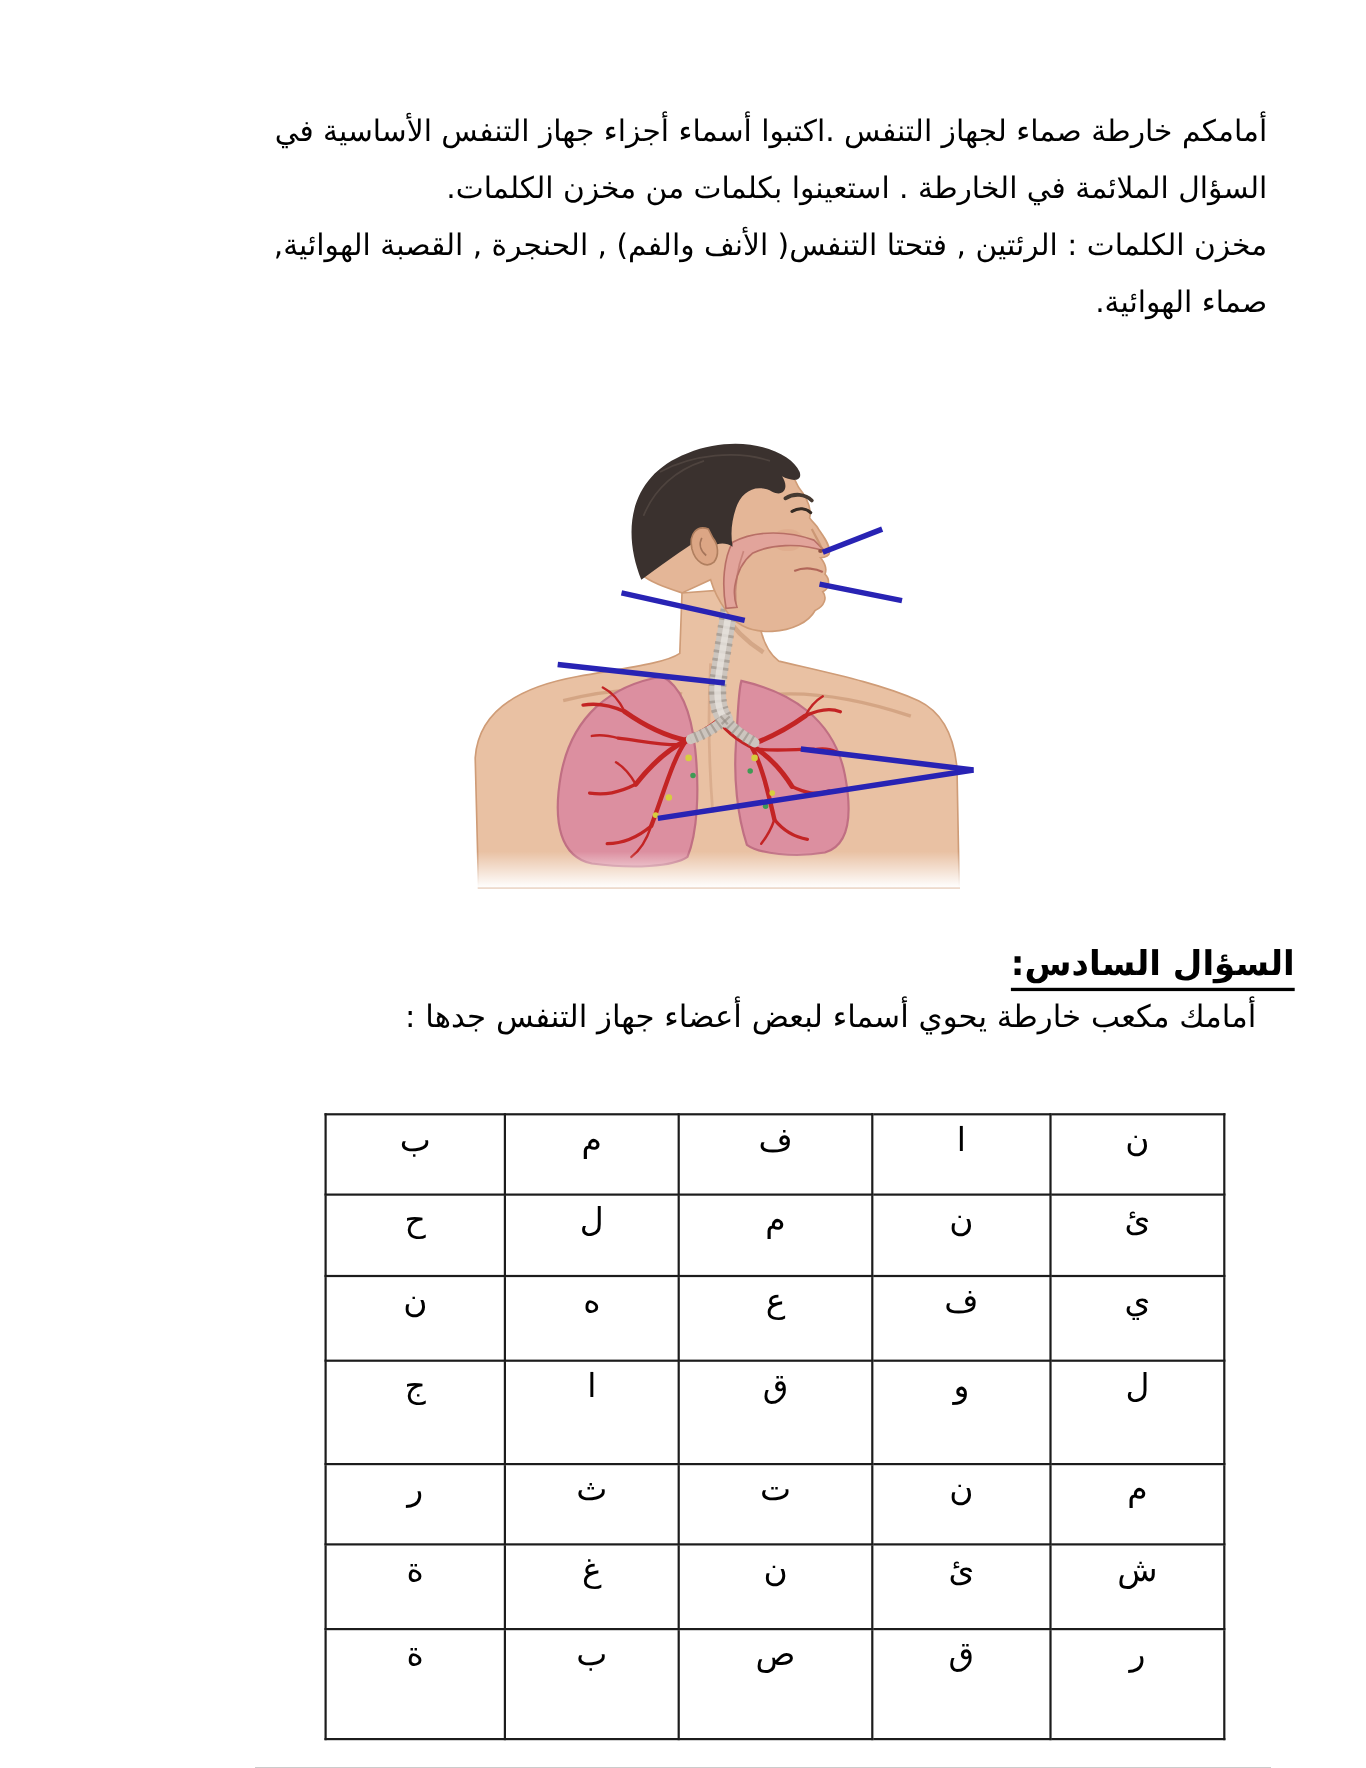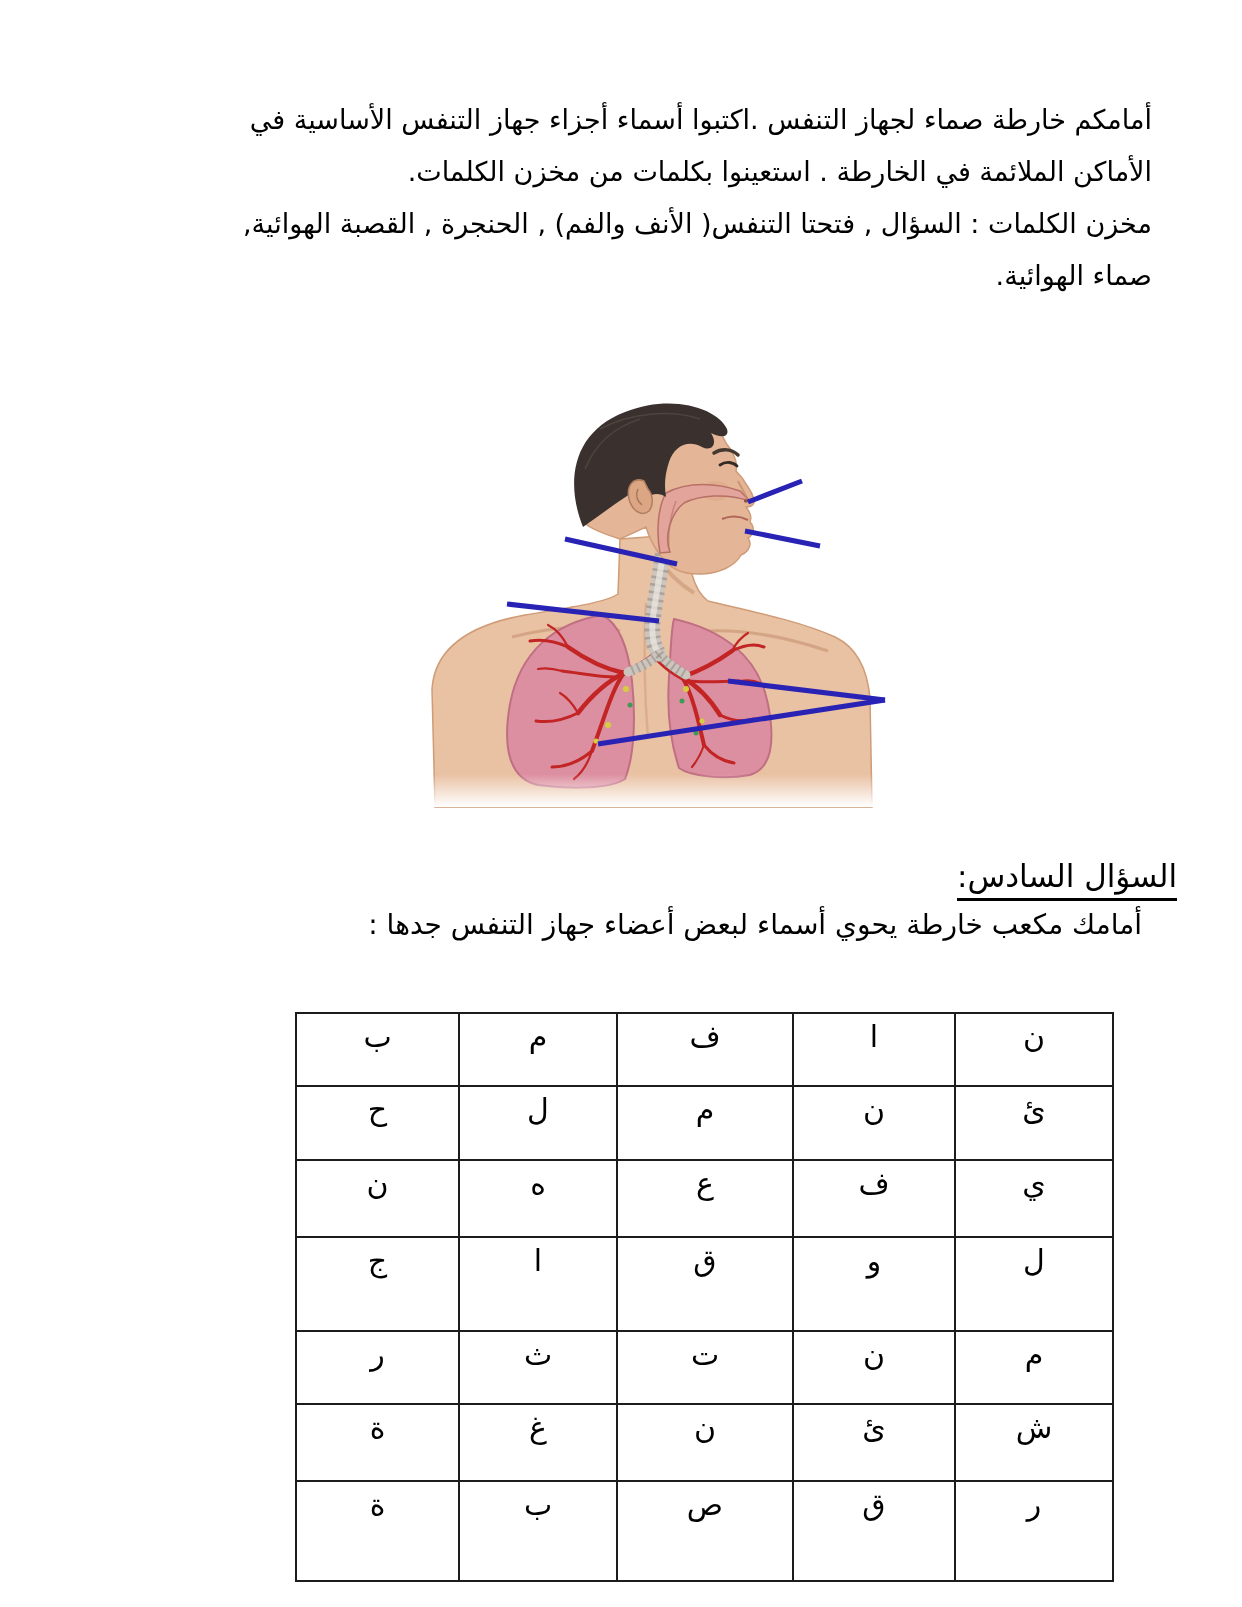--- a/index.html
+++ b/index.html
@@ -11,21 +11,21 @@
   .intro{
     position:absolute;top:94px;right:90px;width:1010px;
     direction:rtl;text-align:right;font-size:27px;line-height:52px;
   }
   .intro .line{white-space:nowrap;}
   
   .figure-wrap{position:absolute;left:420px;top:388px;width:475px;height:420px;}
   
   .q-heading{
     position:absolute;top:858px;right:65px;direction:rtl;
-    font-size:31px;font-weight:normal;
+    font-size:31px;font-weight:bold;
   }
   .q-heading .ul{display:inline-block;border-bottom:3px solid #000;padding-bottom:4px;}
   .q-prompt{
     position:absolute;top:908px;right:100px;direction:rtl;font-size:28px;white-space:nowrap;
   }
   
   .grid-table{
     position:absolute;left:295px;top:1012px;border-collapse:collapse;table-layout:fixed;
     direction:ltr;
   }
@@ -41,22 +41,22 @@
   .grid-table tr:nth-child(6){height:77px}
   .grid-table tr:nth-child(7){height:100px}
 </style>
 </head>
 <body>
 
 <div class="page">
 
   <div class="intro">
     <div class="line">أمامكم خارطة صماء لجهاز التنفس .اكتبوا أسماء أجزاء جهاز التنفس الأساسية في</div>
-    <div class="line">الأماكن الملائمة في الخارطة . استعينوا  بكلمات من مخزن الكلمات.</div>
-    <div class="line">مخزن الكلمات : السؤال , فتحتا التنفس( الأنف والفم) , الحنجرة , القصبة الهوائية,</div>
+    <div class="line">السؤال الملائمة في الخارطة . استعينوا  بكلمات من مخزن الكلمات.</div>
+    <div class="line">مخزن الكلمات : الرئتين , فتحتا التنفس( الأنف والفم) , الحنجرة , القصبة الهوائية,</div>
     <div class="line">صماء الهوائية.</div>
   </div>
 
   <div class="figure-wrap">
     <svg width="475" height="420" viewBox="0 0 475 418" xmlns="http://www.w3.org/2000/svg">
       <defs>
         <linearGradient id="fadeB" x1="0" y1="0" x2="0" y2="1">
           <stop offset="0%" stop-color="#ffffff" stop-opacity="0"></stop>
           <stop offset="100%" stop-color="#ffffff" stop-opacity="1"></stop>
         </linearGradient>

